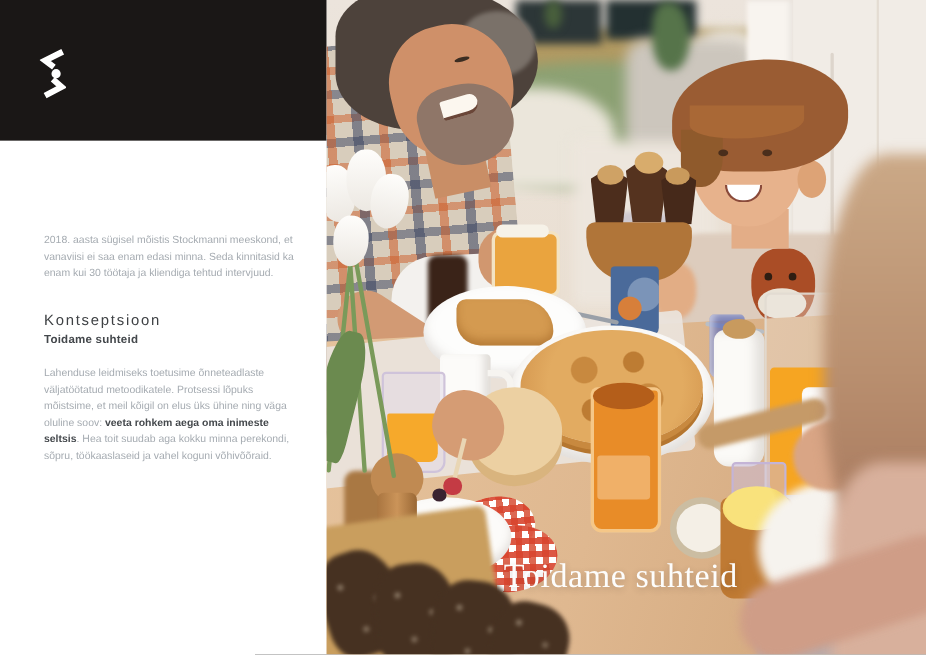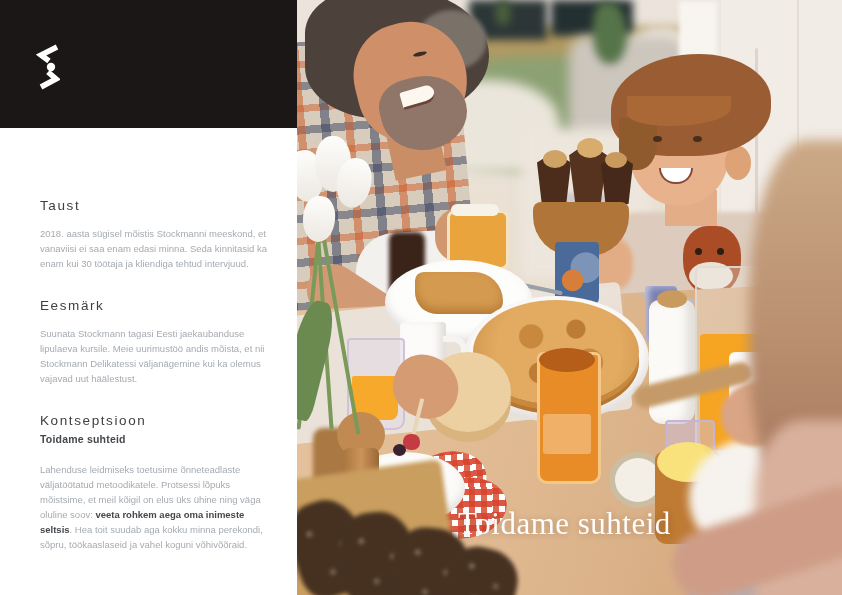--- a/index.html
+++ b/index.html
@@ -189,28 +189,23 @@
     <svg class="brand-logo" width="24" height="46" viewBox="0 0 24 46">
       <path d="M21 3 L5 11 L13 17" stroke="#ffffff" stroke-width="5.5" fill="none"></path>
       <circle cx="15" cy="23" r="4.2" fill="#ffffff"></circle>
       <path d="M20 28 L5 36 L13 43" stroke="#ffffff" stroke-width="5.5" fill="none" transform="rotate(180 12.5 35.5)"></path>
     </svg>
   </div>
 
   <div class="left-col">
 
     <div class="sec">
-      <h2 class="sec-heading">Taust</h2>
       <p class="sec-body">2018. aasta sügisel mõistis Stockmanni meeskond, et vanaviisi ei saa enam edasi minna. Seda kinnitasid ka enam kui 30 töötaja ja kliendiga tehtud intervjuud.</p>
     </div>
 
-    <div class="sec">
-      <h2 class="sec-heading">Eesmärk</h2>
-      <p class="sec-body">Suunata Stockmann tagasi Eesti jaekaubanduse lipulaeva kursile. Meie uurimustöö andis mõista, et nii Stockmann Delikatessi väljanägemine kui ka olemus vajavad uut häälestust.</p>
-    </div>
 
     <div class="sec sec3">
       <h2 class="sec-heading">Kontseptsioon</h2>
       <p class="sec-subheading">Toidame suhteid</p>
       <p class="sec-body"><span>Lahenduse leidmiseks toetusime õnneteadlaste väljatöötatud metoodikatele. Protsessi lõpuks mõistsime, et meil kõigil on elus üks ühine ning väga oluline soov: </span><b>veeta rohkem aega oma inimeste seltsis</b><span>. Hea toit suudab aga kokku minna perekondi, sõpru, töökaaslaseid ja vahel koguni võhivõõraid.</span></p>
     </div>
 
   </div>
 
   <div class="photo">

